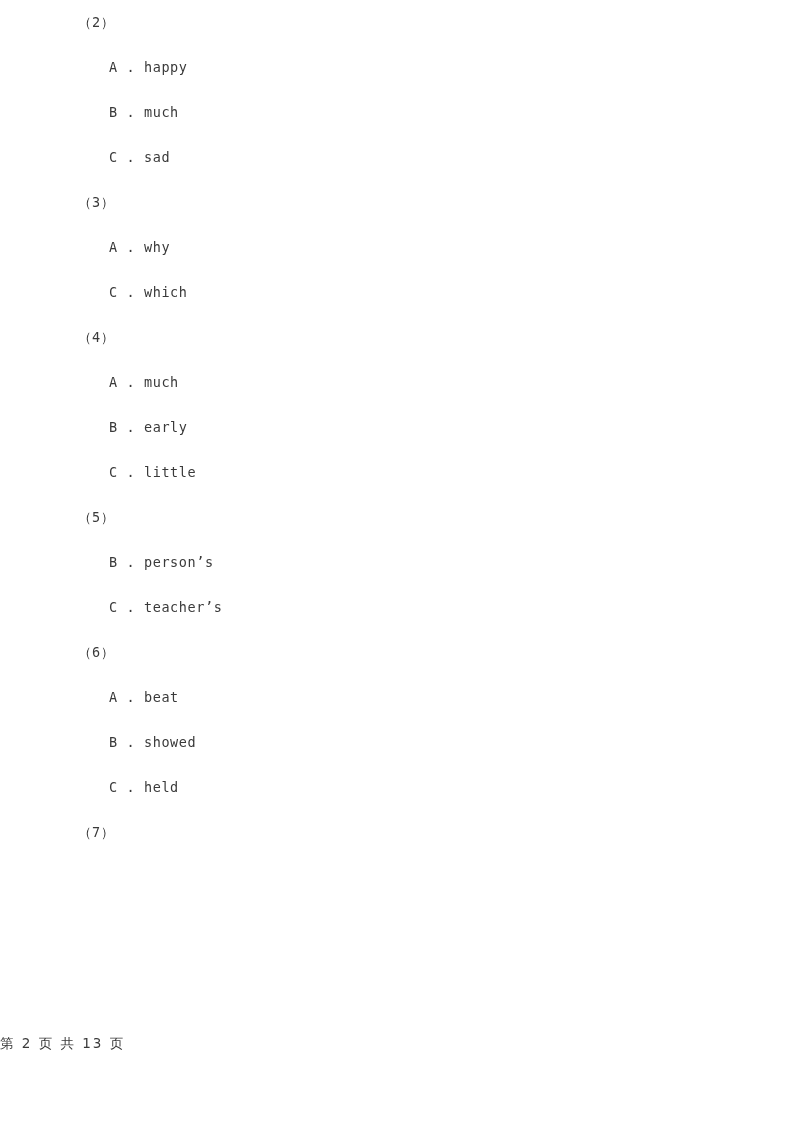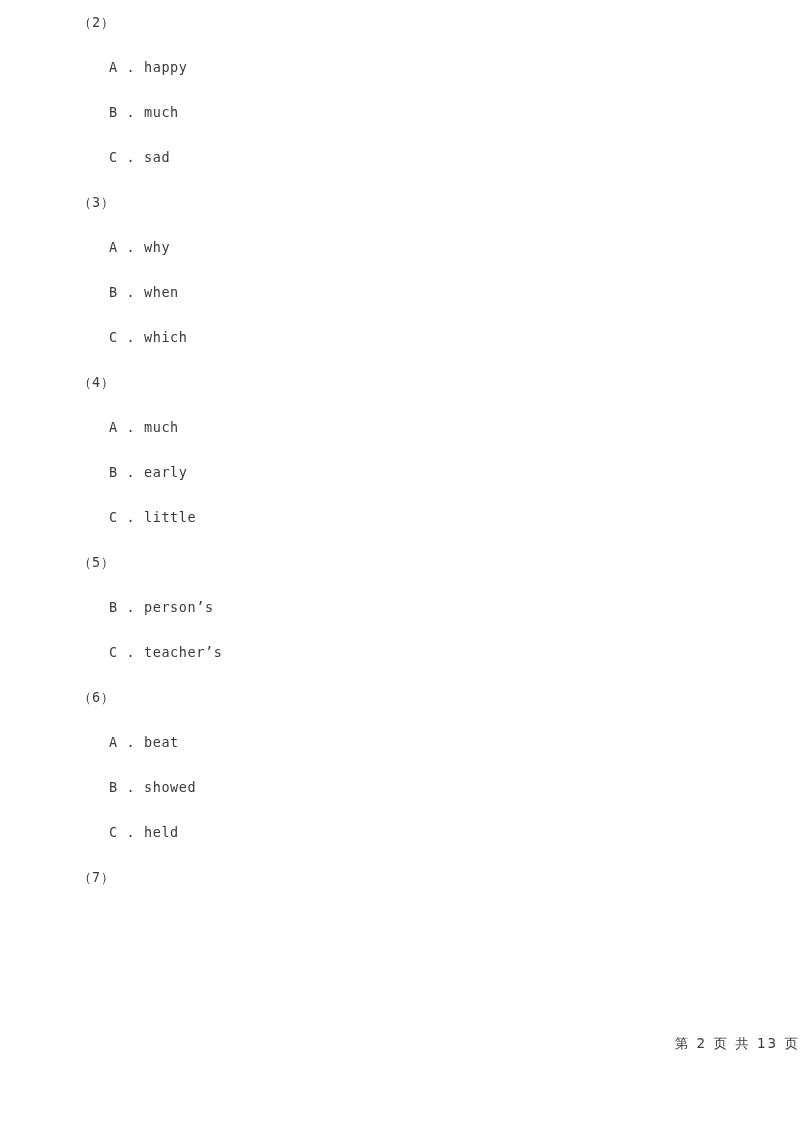--- a/index.html
+++ b/index.html
@@ -61,21 +61,21 @@
 
   .line .opt-text {
     display: inline;
   }
 
   .footer {
     position: absolute;
     left: 0;
     top: 1030px;
     width: 800px;
-    text-align: right;
+    text-align: left;
     font-family: "DejaVu Sans", "Liberation Sans", sans-serif;
     font-size: 13.5px;
     letter-spacing: 2px;
     color: #3a3a3a;
     line-height: 26px;
     white-space: pre;
   }
 </style>
 </head>
 <body>
@@ -84,21 +84,20 @@
 
   <div class="content">
 
     <div class="line group-label">（2）</div>
     <div class="line option"><span class="opt-letter">A</span><span class="opt-sep"> . </span><span class="opt-text">happy</span></div>
     <div class="line option"><span class="opt-letter">B</span><span class="opt-sep"> . </span><span class="opt-text">much</span></div>
     <div class="line option"><span class="opt-letter">C</span><span class="opt-sep"> . </span><span class="opt-text">sad</span></div>
 
     <div class="line group-label">（3）</div>
     <div class="line option"><span class="opt-letter">A</span><span class="opt-sep"> . </span><span class="opt-text">why</span></div>
-    <div class="line option"><span class="opt-letter">B</span><span class="opt-sep"> . </span><span class="opt-text">when</span></div>
     <div class="line option"><span class="opt-letter">C</span><span class="opt-sep"> . </span><span class="opt-text">which</span></div>
 
     <div class="line group-label">（4）</div>
     <div class="line option"><span class="opt-letter">A</span><span class="opt-sep"> . </span><span class="opt-text">much</span></div>
     <div class="line option"><span class="opt-letter">B</span><span class="opt-sep"> . </span><span class="opt-text">early</span></div>
     <div class="line option"><span class="opt-letter">C</span><span class="opt-sep"> . </span><span class="opt-text">little</span></div>
 
     <div class="line group-label">（5）</div>
     <div class="line option"><span class="opt-letter">B</span><span class="opt-sep"> . </span><span class="opt-text">person’s</span></div>
     <div class="line option"><span class="opt-letter">C</span><span class="opt-sep"> . </span><span class="opt-text">teacher’s</span></div>

